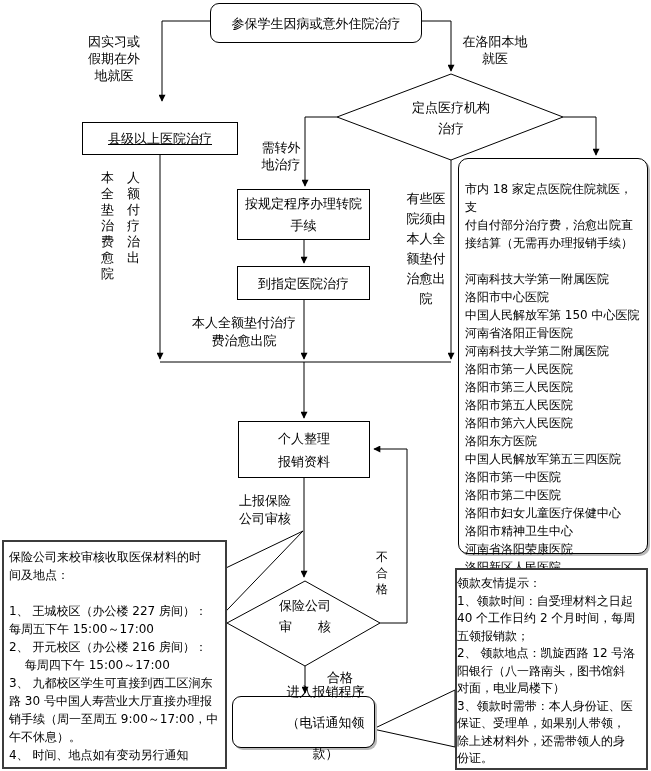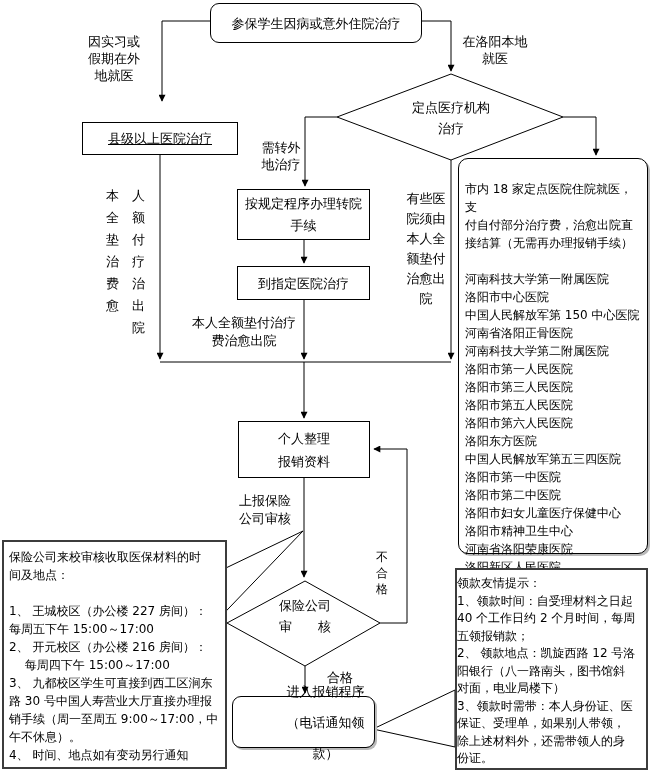--- a/index.html
+++ b/index.html
@@ -17,21 +17,21 @@
   .shadow{box-shadow:2px 2px 0 #b9b9b9;}
   .underline{text-decoration:underline;}
   .dtext{
     position:absolute;z-index:2;display:flex;align-items:center;justify-content:center;
     text-align:center;font-size:13px;line-height:21px;white-space:pre-line;background:transparent;
   }
   .label{
     position:absolute;z-index:2;font-size:13px;line-height:17px;text-align:center;
     white-space:pre-line;background:transparent;
   }
-  .label.lh20{line-height:22px;text-align:right;margin-top:15px;}
+  .label.lh20{line-height:16px;text-align:left;}
   .label.lh20c{line-height:20px;}
   .label.v{font-size:12px;line-height:16px;}
   .panel{
     position:absolute;z-index:2;background:#fff;box-sizing:border-box;
     font-size:12px;line-height:18px;white-space:pre-line;
   }
   #hospital-panel{border:1px solid #000;border-radius:10px;padding:3px 4px 0 6px;}
   #hospital-list div{height:18px;overflow:hidden;}
   .note{border:2px solid #3c3c3c;}
   #left-note{padding:6px 4px 0 5px;}

